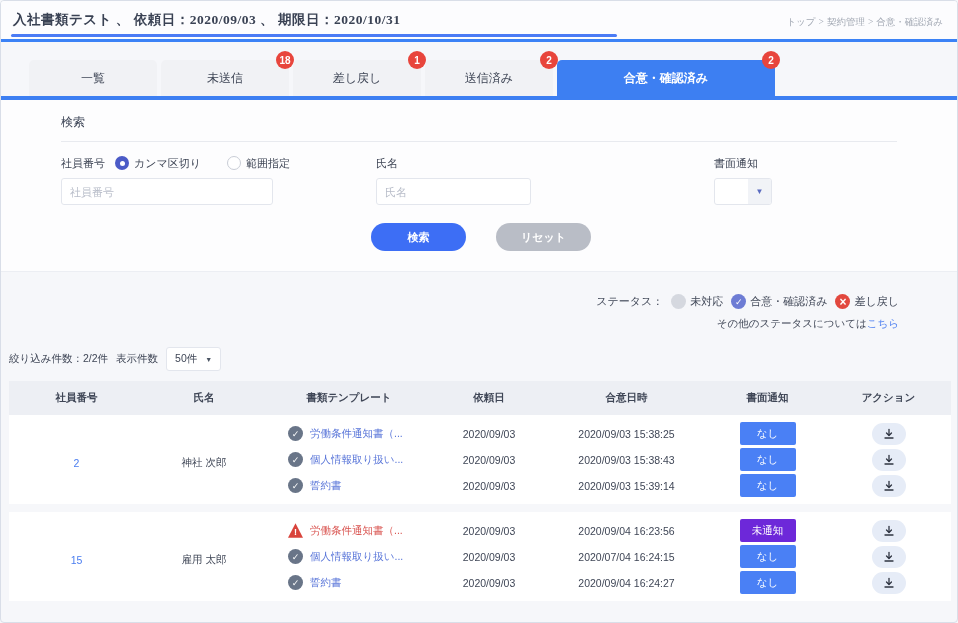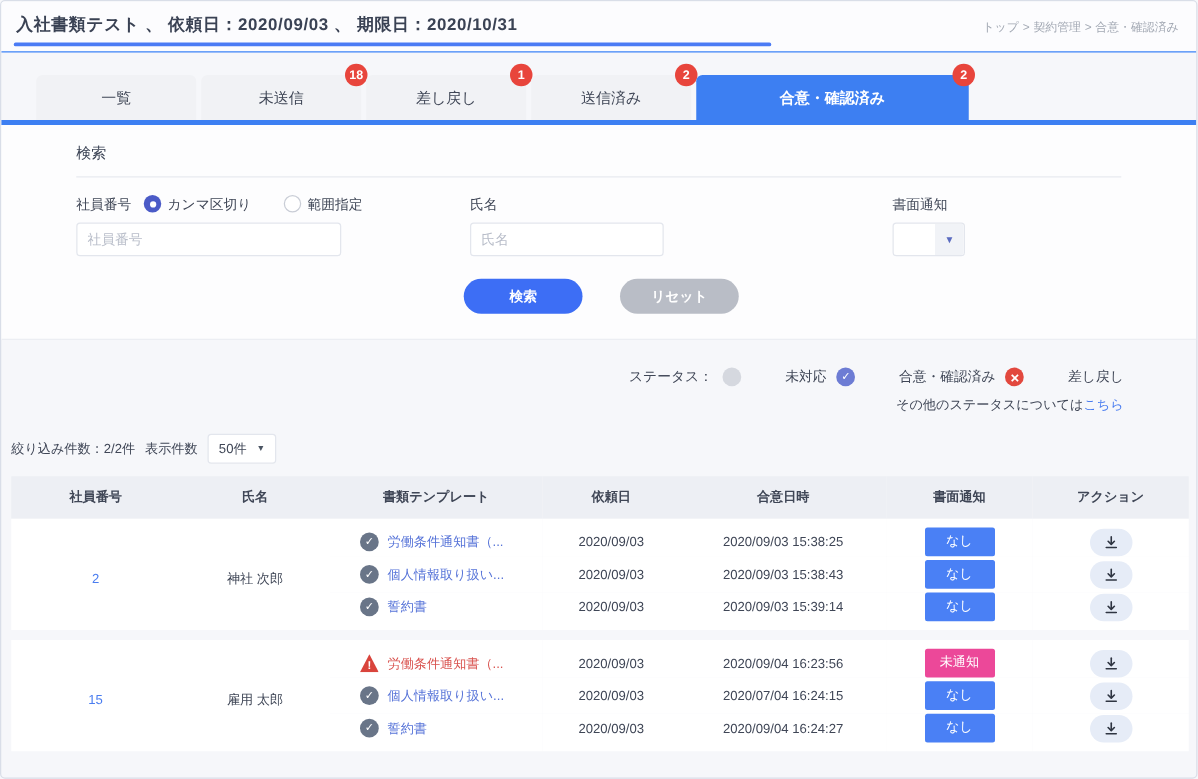--- a/index.html
+++ b/index.html
@@ -14,21 +14,22 @@
   }
 
   
   .page-header {
     position: relative;
     background: #fcfcfe;
     height: 41px;
     padding: 10px 14px 0 12px;
     display: flex;
     justify-content: space-between;
-    border-bottom: 1px solid #3b82f6;
+    border-bottom: 3px solid #3b82f6;
+    font-family: Liberation Serif, serif;
   }
   .page-title { font-size: 13.5px; font-weight: bold; color: #3a4254; letter-spacing: .5px; }
   .title-underline {
     position: absolute; left: 10px; top: 33px;
     width: 606px; height: 3px; background: #4b7bf5; border-radius: 2px;
   }
   .breadcrumb { font-size: 9.5px; color: #a2a8b3; padding-top: 5px; white-space: nowrap; }
   .breadcrumb .crumb { color: #a2a8b3; text-decoration: none; }
   .breadcrumb .sep { margin: 0 3px; }
 
@@ -89,21 +90,21 @@
     width: 95px; height: 28px; border-radius: 14px; border: none;
     font-size: 11px; color: #fff; font-weight: bold; cursor: pointer;
     font-family: inherit;
   }
   .btn-search { background: #3d6ef5; }
   .btn-reset { background: #b9bdc6; }
 
   
   .status-area { padding: 22px 58px 0 0; font-size: 11px; color: #3f4656; }
   .legend-line { display: flex; justify-content: flex-end; align-items: center; }
-  .legend-item { display: flex; align-items: center; margin-left: 8px; gap: 31px; }
+  .legend-item { display: flex; align-items: center; margin-left: 8px; }
   .legend-icon {
     width: 15px; height: 15px; border-radius: 50%; margin-right: 4px;
     display: inline-flex; align-items: center; justify-content: center;
     color: #fff; font-size: 9px; font-weight: bold;
   }
   .legend-icon.dot { background: #d5d8df; }
   .legend-icon.check { background: #6d7cd4; }
   .legend-icon.check::after { content: "✓"; }
   .legend-icon.cross { background: #e2483e; }
   .legend-icon.cross::after { content: "×"; font-size: 12px; }
@@ -140,21 +141,21 @@
   .st-warning { background: #d9443c; border-radius: 0; clip-path: polygon(50% 2%, 100% 98%, 0% 98%); }
   .st-warning::after { content: "!"; line-height: 11px; }
   .doc-link { text-decoration: none; cursor: pointer; }
   .cl-check { color: #5673d8; }
   .cl-warning { color: #d9534f; }
   .badge {
     display: inline-block; width: 56px; height: 23px; line-height: 23px;
     border-radius: 2px; color: #fff; font-size: 10.5px; text-align: center;
   }
   .badge-blue { background: #4a80f5; }
-  .badge-red { background: #ec4899; }
+  .badge-red { background: #6d28d9; }
   .dl-btn {
     display: inline-flex; width: 34px; height: 22px; border-radius: 11px;
     background: #e6ecf7; align-items: center; justify-content: center;
     border: none; cursor: pointer;
   }
 </style>
 </head>
 <body>
 
 <header class="page-header">

